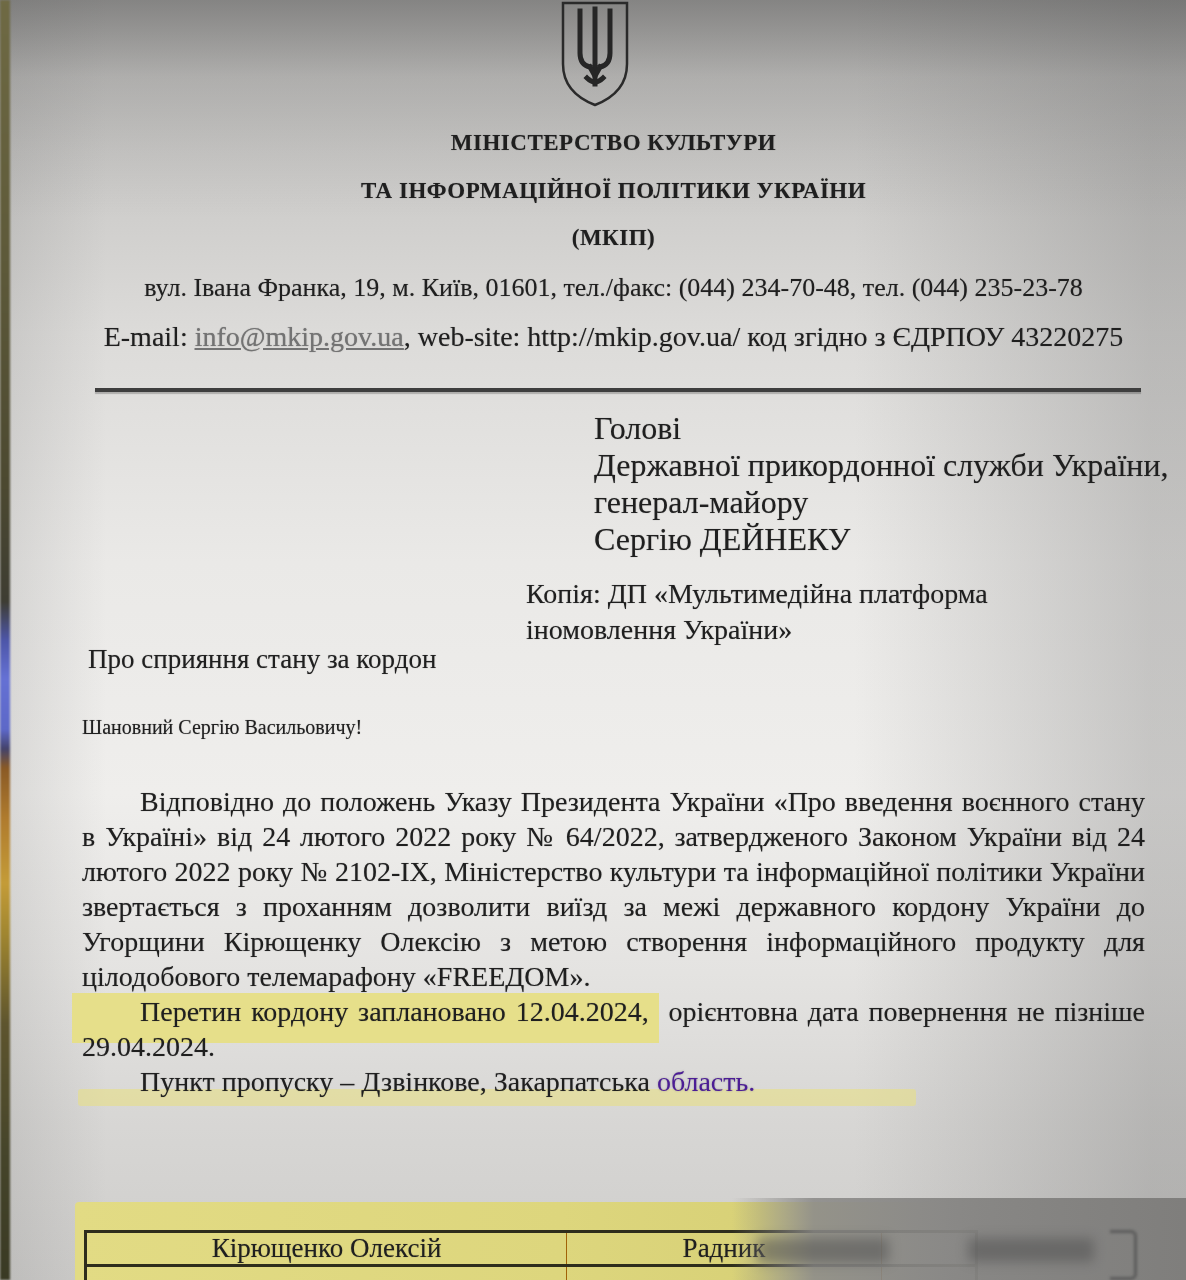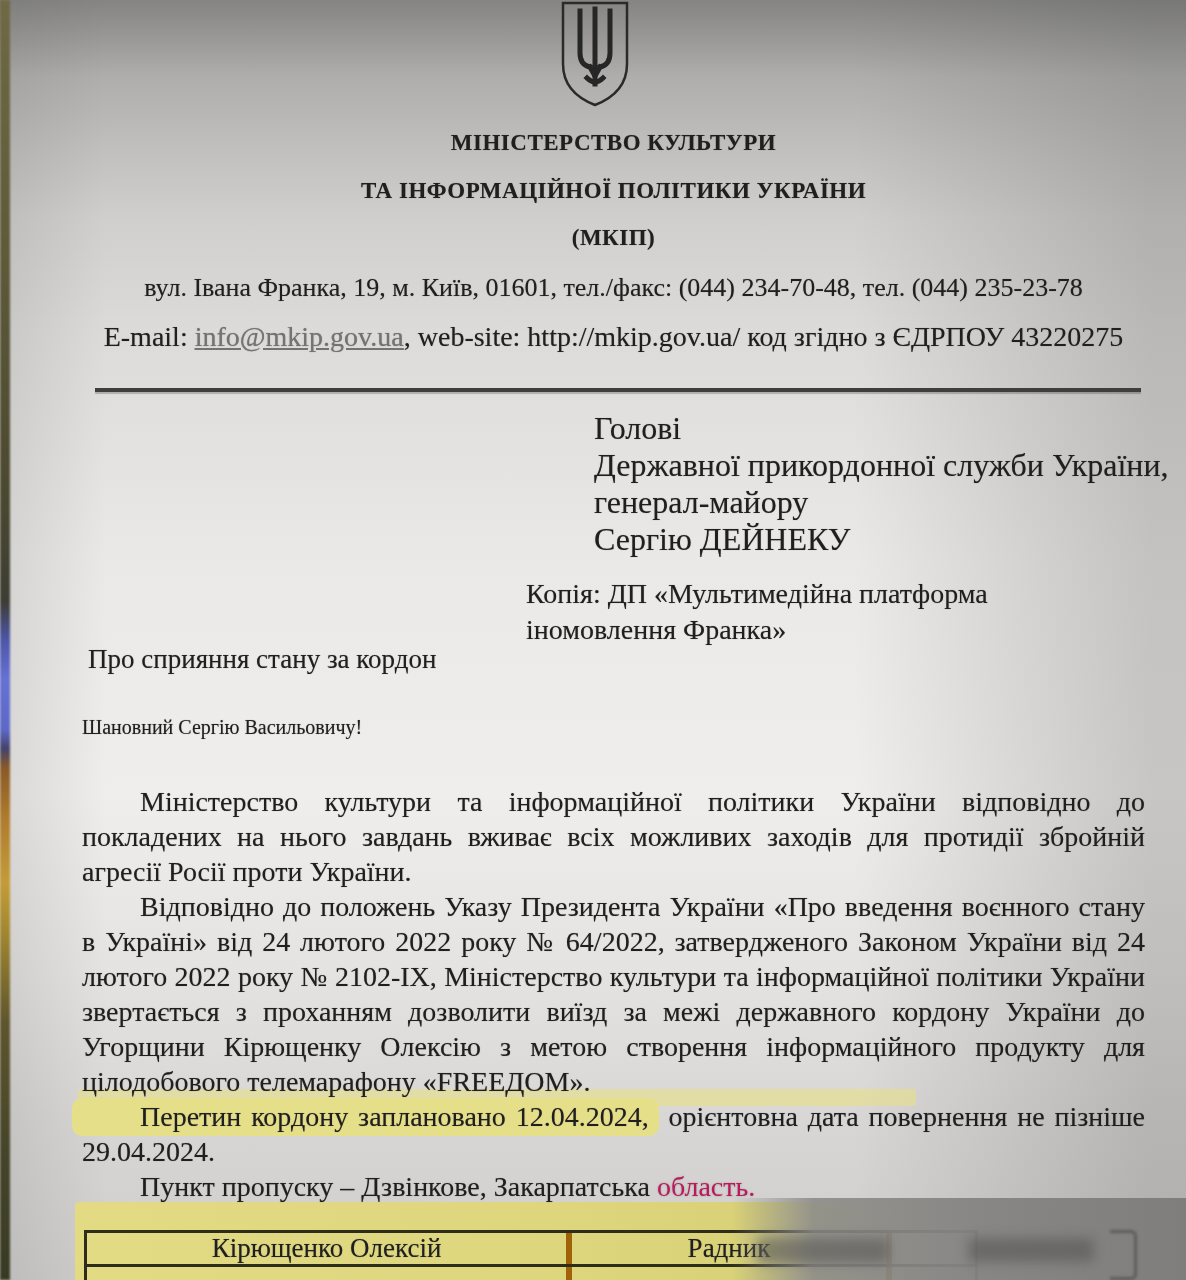--- a/index.html
+++ b/index.html
@@ -44,33 +44,33 @@
   .recipient{left:558px;top:410px;font-size:32px;line-height:37px;margin-left:36px;}
   .copyblock{left:526px;top:576px;font-size:28px;line-height:36px;}
   .subject{left:88px;top:644px;font-size:27px;}
   .greeting{left:82px;top:716px;width:1063px;text-align:left;font-size:20px;}
 
   .bodytext{left:82px;top:784px;width:1063px;font-size:28px;line-height:35px;
             text-align:justify;z-index:2;}
   .bodytext p{margin:0;text-indent:58px;}
   .hl-sliver{left:78px;top:1089px;width:838px;height:17px;
              background:rgba(230,222,135,0.62);border-radius:3px;z-index:1;}
-  .hl-span{background:#e6df8a;padding:3px 10px 4px 68px;margin-left:-68px;border-radius:10px;margin-top:32px;}
-  .faded{color:#be185d;text-shadow:0 0 2px rgba(150,150,150,0.9);}
+  .hl-span{background:#e6df8a;padding:3px 10px 16px 68px;margin-left:-68px;border-radius:0;margin-top:32px;}
+  .faded{color:#4c1d95;text-shadow:0 0 2px rgba(150,150,150,0.9);}
 
   .bottom-highlight{left:75px;top:1202px;width:882px;height:78px;z-index:1;
     background:linear-gradient(90deg,#e2db84 0%,#ddd67d 55%,#d8d177 78%,rgba(214,207,118,0) 99%);
     border-radius:4px 4px 0 0;}
 
   .doc-table{left:84px;top:1230px;width:888px;height:50px;z-index:2;
     border:3px solid #2e2d1c;border-bottom:none;font-size:27px;}
   .doc-row{display:flex;height:31px;border-bottom:3px solid #2e2d1c;}
   .doc-row2{display:flex;height:16px;}
   .cell{display:flex;align-items:center;justify-content:center;
-        border-right:6px solid #a16207;line-height:31px;}
+        border-right:1px solid #a16207;line-height:31px;}
   .c1{width:479px;}
   .c2{width:314px;}
   .c3{flex:1;border-right:none;}
 
   .blur-region{left:732px;top:1198px;width:454px;height:82px;z-index:3;
     background:linear-gradient(90deg, rgba(139,138,136,0) 0%, rgba(139,138,136,0.88) 18%,
                rgba(133,132,130,0.96) 55%, rgba(127,126,124,1) 100%);}
   .blob{position:absolute;background:#4e4e4e;filter:blur(6px);opacity:0.5;border-radius:4px;}
   .blob1{left:25px;top:40px;width:132px;height:25px;}
   .blob2{left:236px;top:40px;width:126px;height:24px;}
@@ -110,31 +110,30 @@
 
 <div class="abs recipient soft">
   <div>Голові</div>
   <div>Державної прикордонної служби України,</div>
   <div>генерал-майору</div>
   <div>Сергію ДЕЙНЕКУ</div>
 </div>
 
 <div class="abs copyblock soft">
   <div>Копія: ДП «Мультимедійна платформа</div>
-  <div>іномовлення Франка»</div>
+  <div>іномовлення України»</div>
 </div>
 
 <div class="abs subject soft">Про сприяння стану за кордон</div>
 
 <div class="abs greeting soft">Шановний Сергію Васильовичу!</div>
 
 <div class="abs hl-sliver"></div>
 
 <div class="abs bodytext soft">
-  <p>Міністерство культури та інформаційної політики України відповідно до покладених на нього завдань вживає всіх можливих заходів для протидії збройній агресії Росії проти України.</p>
   <p>Відповідно до положень Указу Президента України «Про введення воєнного стану в Україні» від 24 лютого 2022 року № 64/2022, затвердженого Законом України від 24 лютого 2022 року № 2102-IX, Міністерство культури та інформаційної політики України звертається з проханням дозволити виїзд за межі державного кордону України до Угорщини Кірющенку Олексію з метою створення інформаційного продукту для цілодобового телемарафону «FREEДОМ».</p>
   <p><span class="hl-span">Перетин кордону заплановано 12.04.2024,</span><span> орієнтовна дата повернення не пізніше 29.04.2024.</span></p>
   <p><span>Пункт пропуску – Дзвінкове,  Закарпатська </span><span class="faded">область.</span></p>
 </div>
 
 <div class="abs bottom-highlight"></div>
 
 <div class="abs doc-table soft">
   <div class="doc-row">
     <div class="cell c1">Кірющенко Олексій</div>

